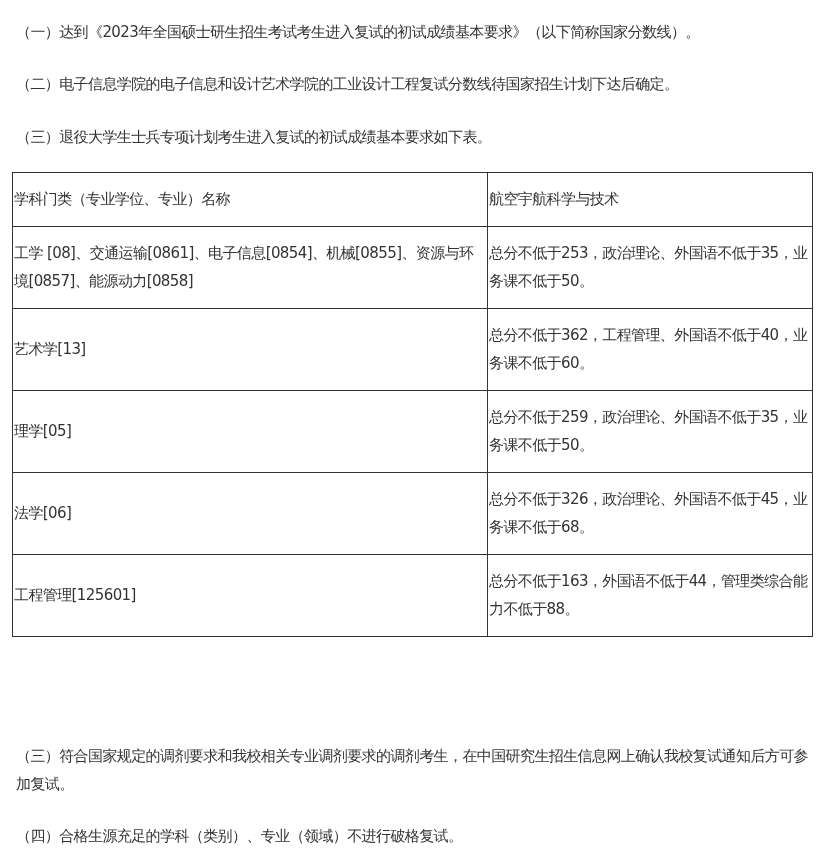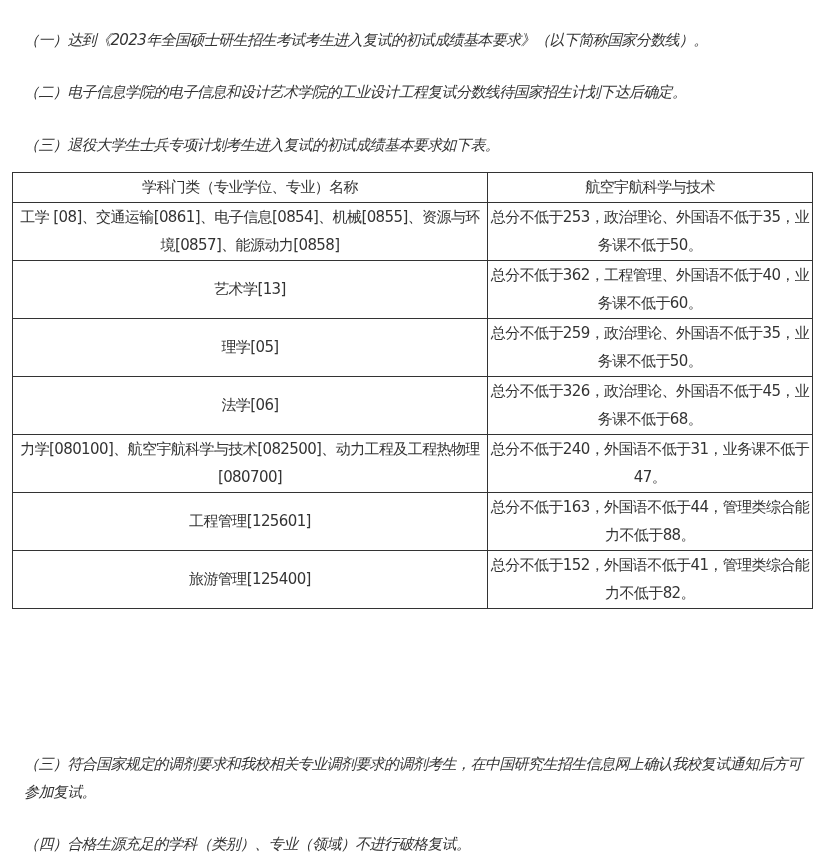--- a/index.html
+++ b/index.html
@@ -3,34 +3,33 @@
 <meta charset="utf-8">
 <style>
   html, body { margin: 0; padding: 0; background: #ffffff; }
   body {
     width: 827px; height: 854px; overflow: hidden; position: relative;
     font-family: "DejaVu Sans", "Liberation Sans", sans-serif;
     color: #333333; font-size: 15px;
   }
   .para {
     position: absolute; left: 12px; right: 12px;
-    line-height: 28px; margin: 12px;
+    line-height: 28px; margin: 4px;
     letter-spacing: -0.6px;
-    font-style: italic;
   }
   table.req {
     position: absolute; left: 12px; top: 172px;
     width: 800px; border-collapse: collapse;
     table-layout: fixed;
     letter-spacing: -0.6px;
   }
   table.req td, table.req th {
     border: 1px solid #333333;
-    text-align: center; vertical-align: middle;
-    font-weight: normal; padding: 0 1px;
+    text-align: left; vertical-align: middle;
+    font-weight: normal; padding: 12px 1px;
     line-height: 28.5px; font-size: 15px;
     color: #333333;
     overflow: hidden;
   }
   table.req th { height: 27px; }
   table.req td { height: 56px; }
   col.c1 { width: 475px; }
   col.c2 { width: 325px; }
 </style>
 </head>
@@ -62,28 +61,20 @@
     </tr>
     <tr>
       <td>理学[05]</td>
       <td>总分不低于259，政治理论、外国语不低于35，业务课不低于50。</td>
     </tr>
     <tr>
       <td>法学[06]</td>
       <td>总分不低于326，政治理论、外国语不低于45，业务课不低于68。</td>
     </tr>
     <tr>
-      <td>力学[080100]、航空宇航科学与技术[082500]、动力工程及工程热物理[080700]</td>
-      <td>总分不低于240，外国语不低于31，业务课不低于47。</td>
-    </tr>
-    <tr>
       <td>工程管理[125601]</td>
       <td>总分不低于163，外国语不低于44，管理类综合能力不低于88。</td>
-    </tr>
-    <tr>
-      <td>旅游管理[125400]</td>
-      <td>总分不低于152，外国语不低于41，管理类综合能力不低于82。</td>
     </tr>
   </tbody>
 </table>
 
 <p class="para" style="top:738px">（三）符合国家规定的调剂要求和我校相关专业调剂要求的调剂考生，在中国研究生招生信息网上确认我校复试通知后方可参加复试。</p>
 <p class="para" style="top:818px">（四）合格生源充足的学科（类别）、专业（领域）不进行破格复试。</p>
 
 </body></html>

